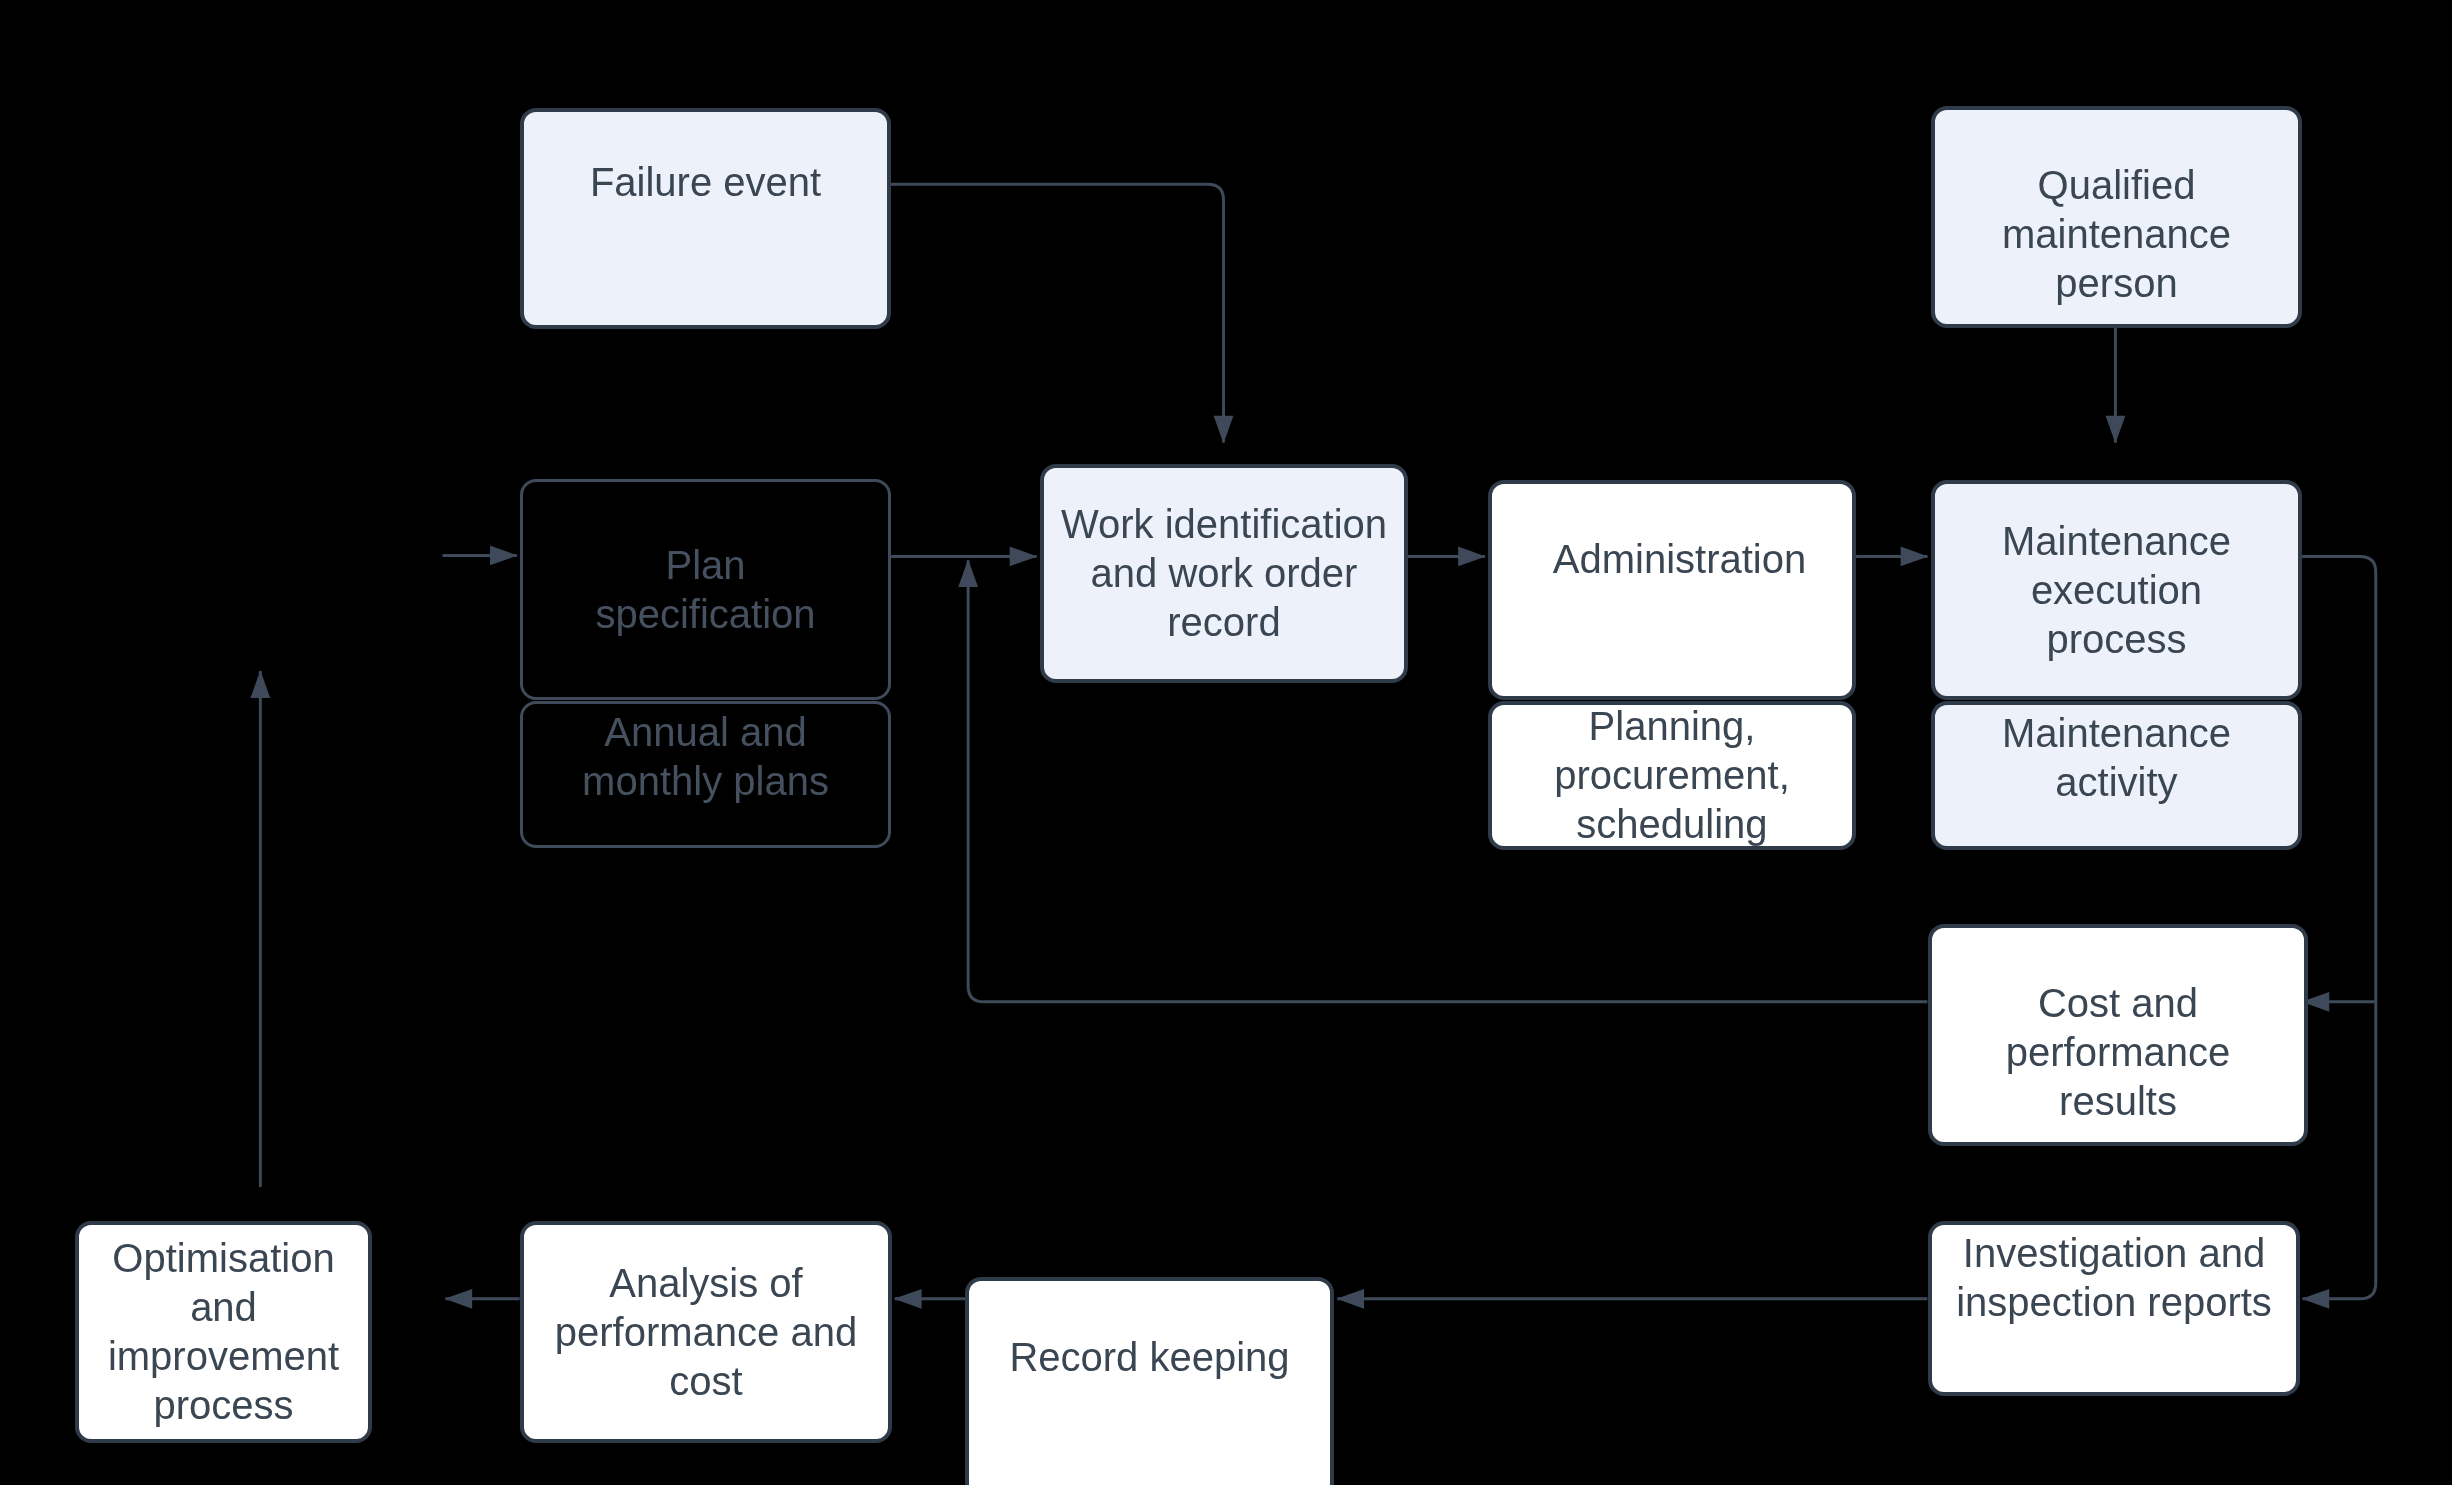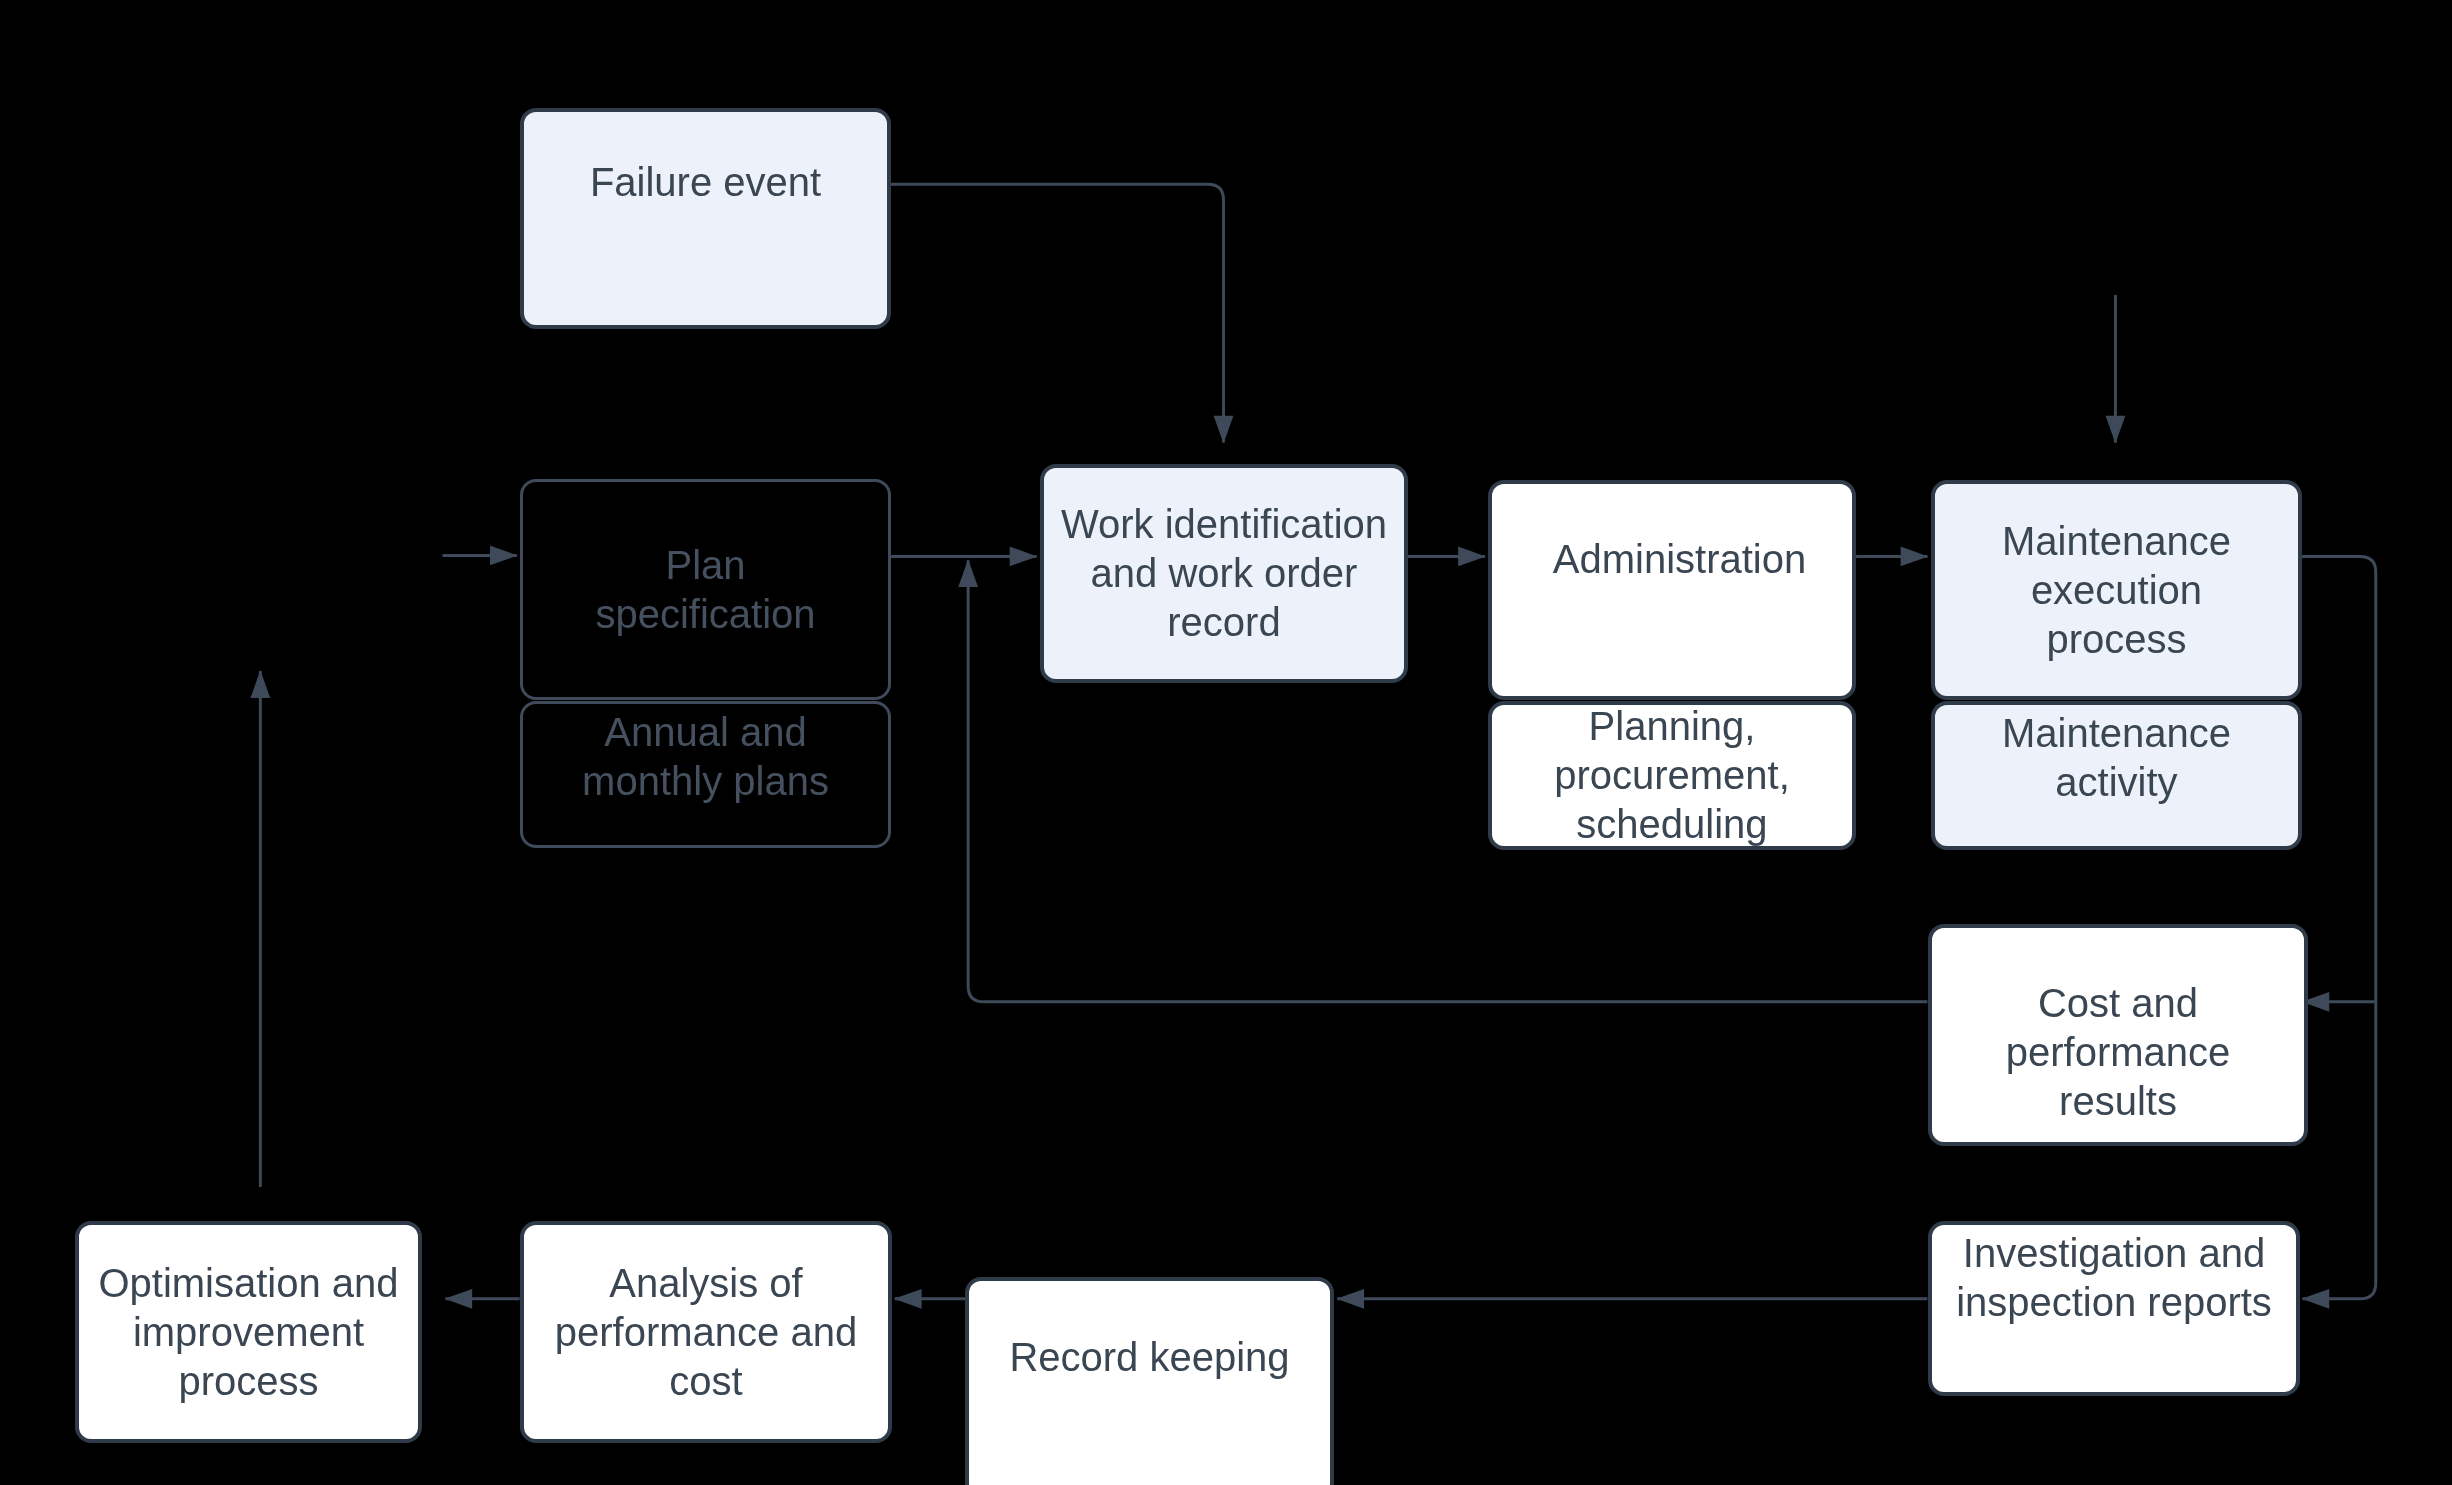--- a/index.html
+++ b/index.html
@@ -85,20 +85,23 @@
     <path class="wire" marker-end="url(#arrow)" d="M 2400 1012 L 2326 1012"></path>
     <path class="wire" marker-end="url(#arrow)" d="M 1947 1012 L 994 1012 Q 978 1012 978 996 L 978 566"></path>
     <path class="wire" marker-end="url(#arrow)" d="M 1947 1312 L 1351 1312"></path>
     <path class="wire" marker-end="url(#arrow)" d="M 975 1312 L 904 1312"></path>
     <path class="wire" marker-end="url(#arrow)" d="M 525 1312 L 450 1312"></path>
     <path class="wire" marker-end="url(#arrow)" d="M 263 1199 L 263 678"></path>
   </svg>
 
   <div class="node node--light label-higher" style="left:520px; top:74px; width:371px; height:221px;">Failure event</div>
 
+  <div class="node node--light label-low" style="left:1931px; top:72px; width:371px; height:222px;">Qualified
+maintenance
+person</div>
 
 
   <div class="node node--dark" style="left:520px; top:445px; width:371px; height:221px;">Plan
 specification</div>
 
   <div class="node node--dark label-high-sm" style="left:520px; top:667px; width:371px; height:147px;">Annual and
 monthly plans</div>
 
   <div class="node node--light" style="left:1040px; top:430px; width:368px; height:219px;">Work identification
 and work order
@@ -114,21 +117,21 @@
 execution
 process</div>
 
   <div class="node node--light label-high-sm" style="left:1931px; top:667px; width:371px; height:149px;">Maintenance
 activity</div>
 
   <div class="node node--white label-low" style="left:1928px; top:890px; width:380px; height:222px;">Cost  and
 performance
 results</div>
 
-  <div class="node node--white" style="left:75px; top:1187px; width:347px; height:222px;">Optimisation  and
+  <div class="node node--white" style="left:75px; top:1187px; width:297px; height:222px;">Optimisation  and
 improvement
 process</div>
 
   <div class="node node--white" style="left:520px; top:1187px; width:372px; height:222px;">Analysis of
 performance and
 cost</div>
 
   <div class="node node--white label-high" style="left:965px; top:1243px; width:369px; height:222px;">Record keeping</div>
 
   <div class="node node--white label-high" style="left:1928px; top:1187px; width:372px; height:175px;">Investigation and

